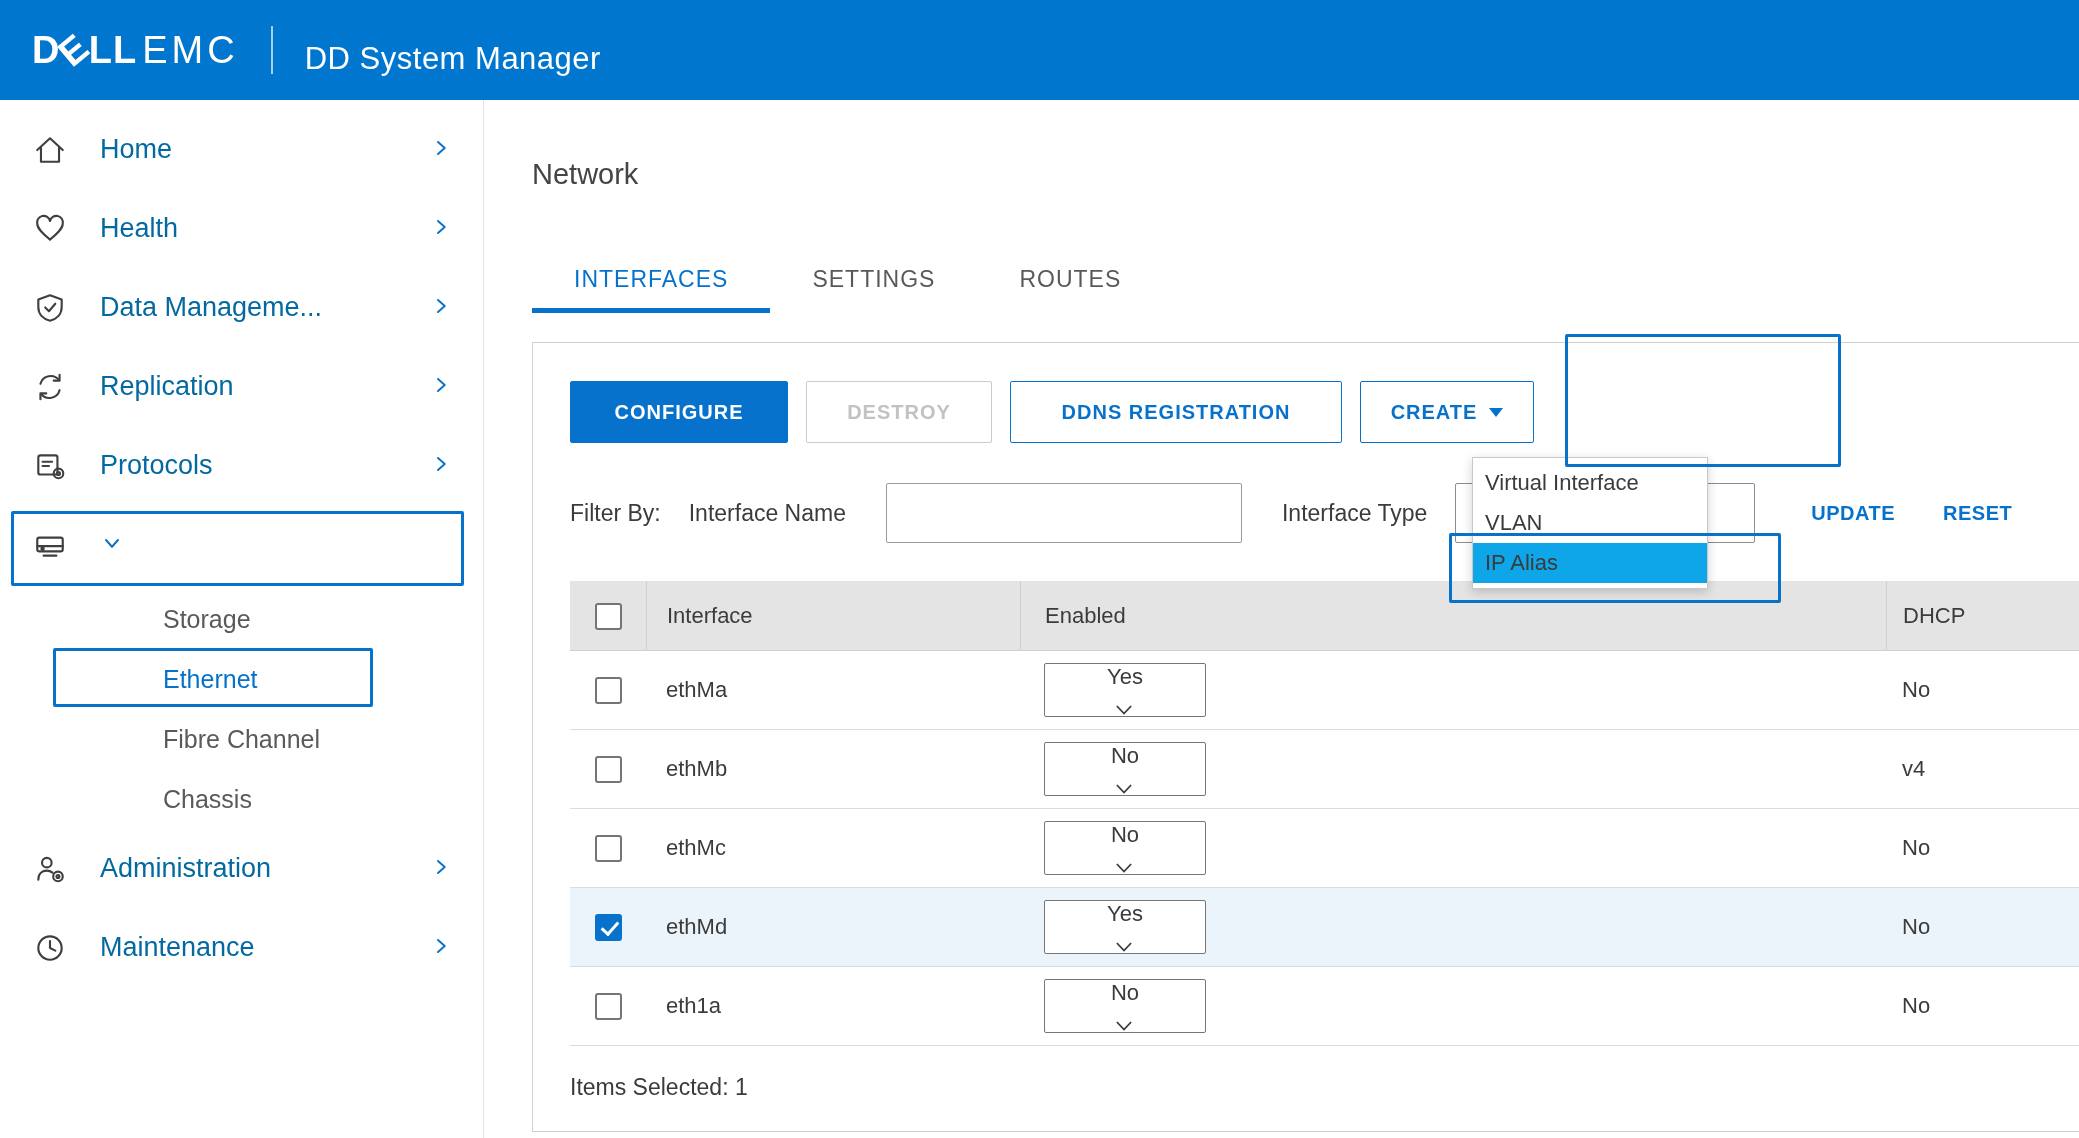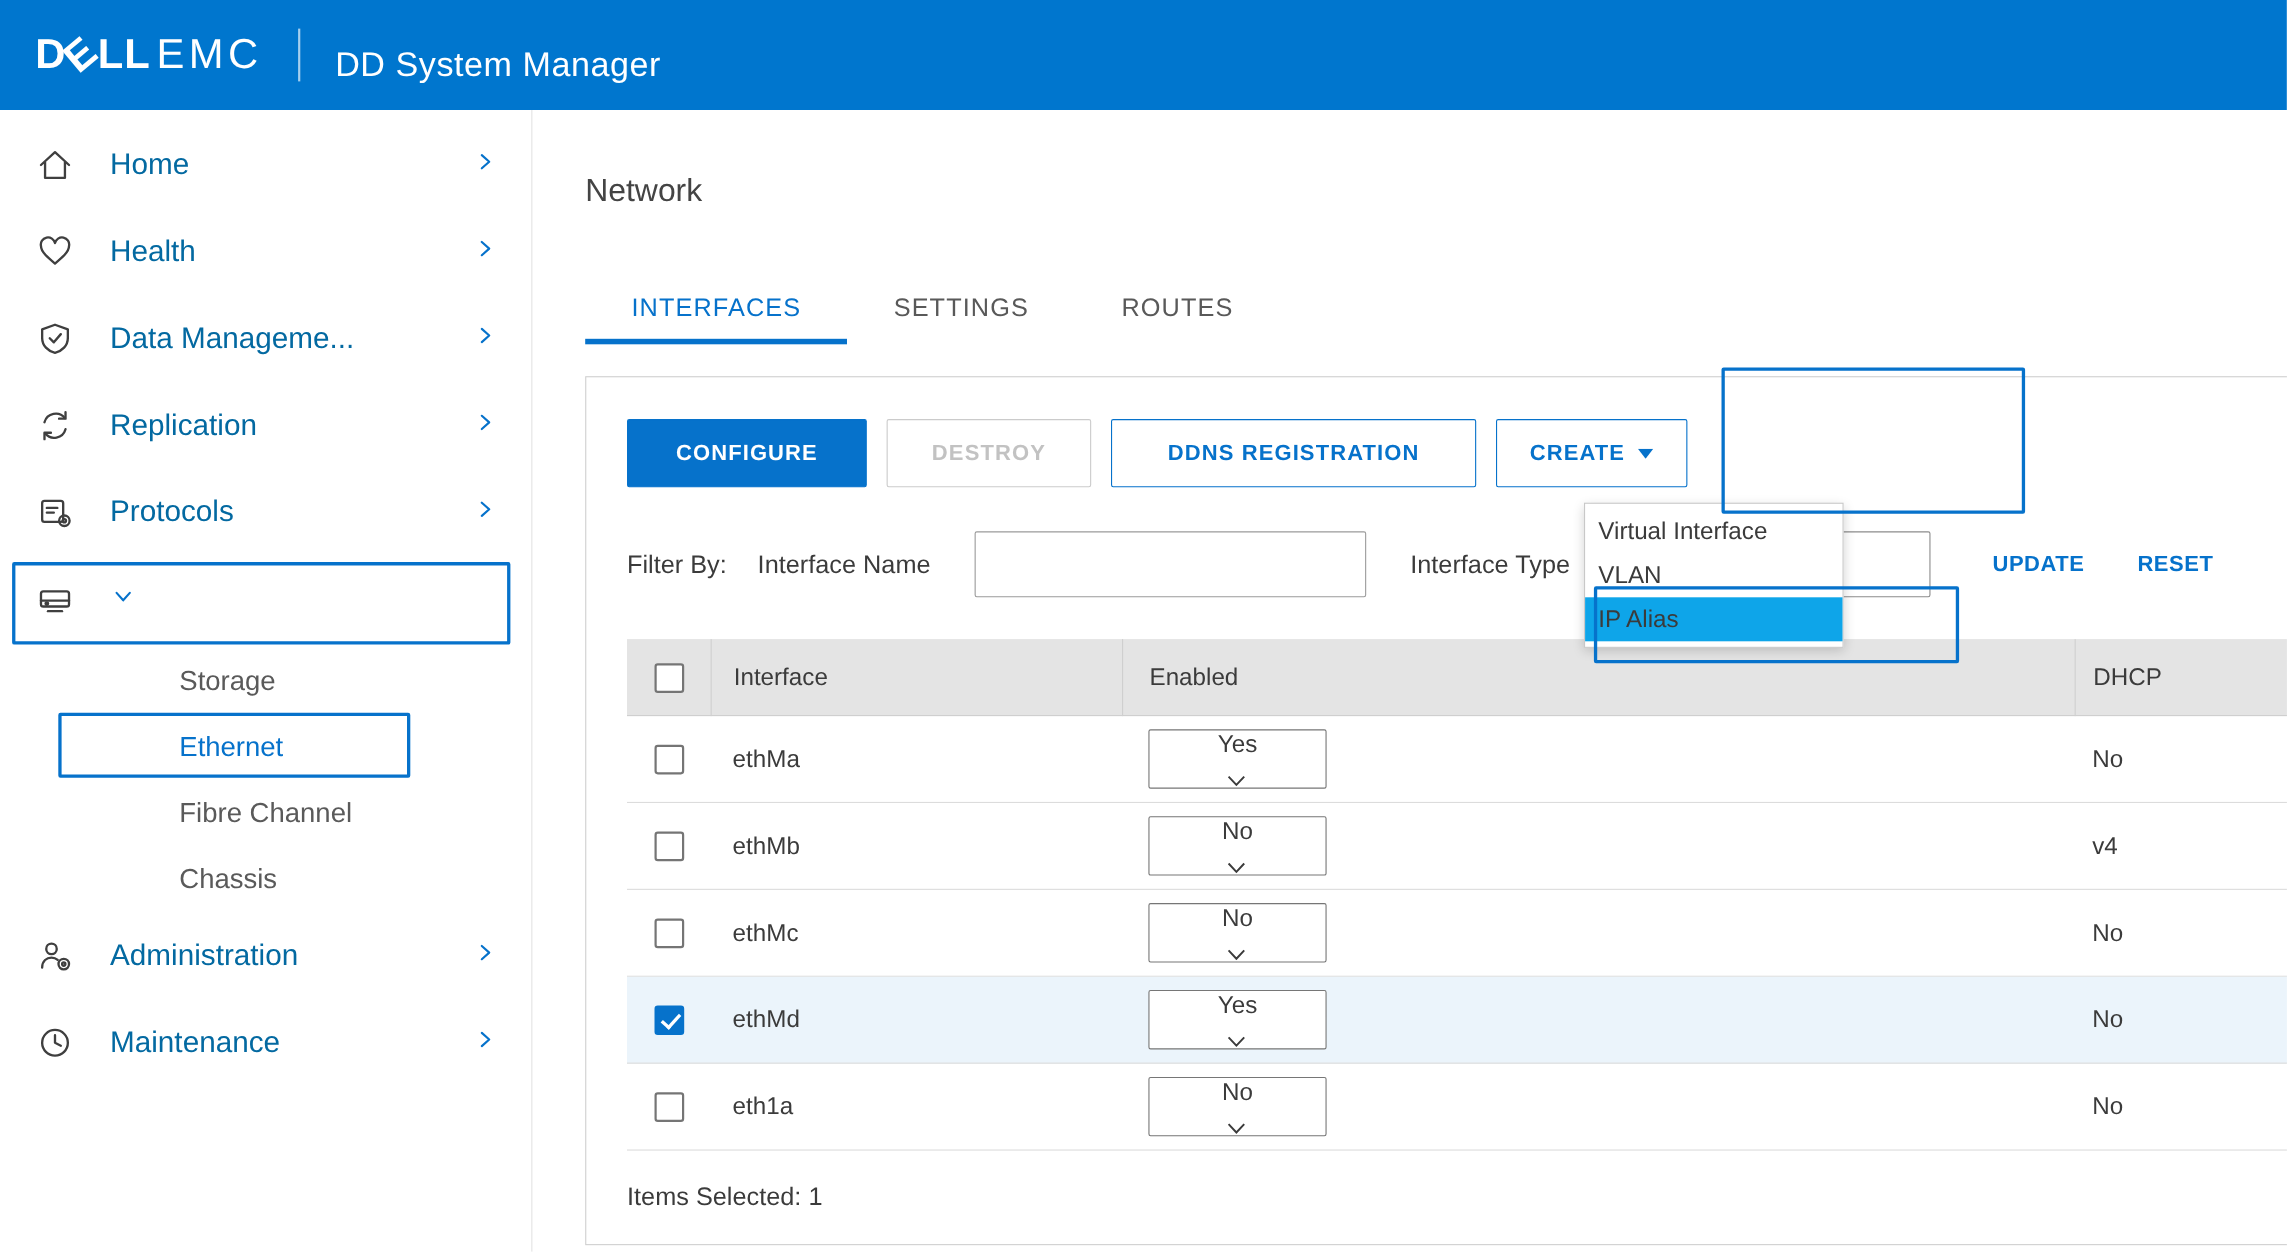--- a/index.html
+++ b/index.html
@@ -92,21 +92,21 @@
   .c-dhcp{padding-left:16px;color:#3B3B3B;}
   .enabled-select{width:162px;height:54px;border:1px solid #767676;font-size:22px;}
 
   .checkbox{appearance:none;-webkit-appearance:none;width:27px;height:27px;border:2px solid #757575;border-radius:3px;background:#fff;margin:0;cursor:pointer;position:relative;}
   .checkbox:checked{background:var(--accent);border-color:var(--accent);}
   .checkbox:checked::after{content:"";position:absolute;left:8px;top:2px;width:7px;height:14px;border:solid #fff;border-width:0 3px 3px 0;transform:rotate(42deg);}
 
   .items-selected{margin:28px 0 0 37px;font-size:23px;color:#3B3B3B;}
 
   
-  .create-menu{position:absolute;left:1440px;top:457px;width:236px;background:#fff;border:1px solid #C8C8C8;box-shadow:0 3px 10px rgba(0,0,0,.18);padding:5px 0;z-index:15;}
+  .create-menu{position:absolute;left:1472px;top:457px;width:236px;background:#fff;border:1px solid #C8C8C8;box-shadow:0 3px 10px rgba(0,0,0,.18);padding:5px 0;z-index:15;}
   .menu-item{height:40px;display:flex;align-items:center;padding-left:12px;font-size:22px;color:#3B3B3B;cursor:pointer;white-space:nowrap;}
   .menu-item.highlighted{background:#0ea5e9;}
 
   
   .annotation{position:absolute;border:3px solid var(--annotation);border-radius:2px;pointer-events:none;z-index:20;background:transparent;}
   .anno-hardware{left:11px;top:511px;width:453px;height:75px;}
   .anno-ethernet{left:53px;top:648px;width:320px;height:59px;}
   .anno-create{left:1565px;top:334px;width:276px;height:133px;}
   .anno-ipalias{left:1449px;top:533px;width:332px;height:70px;}
 </style>

